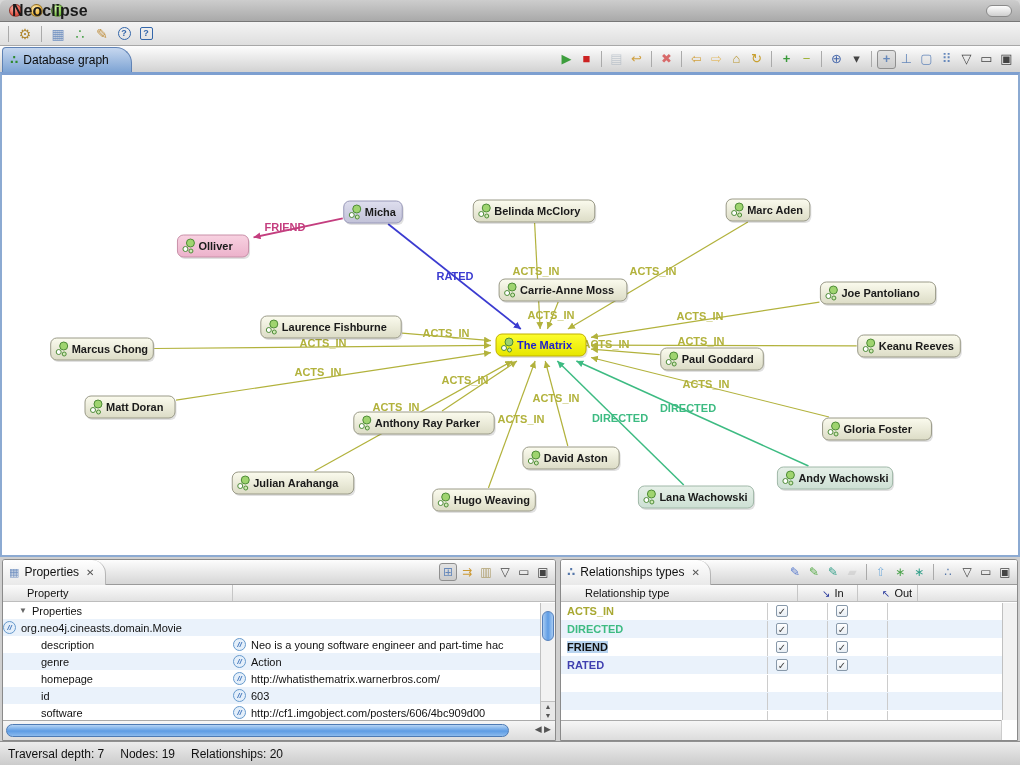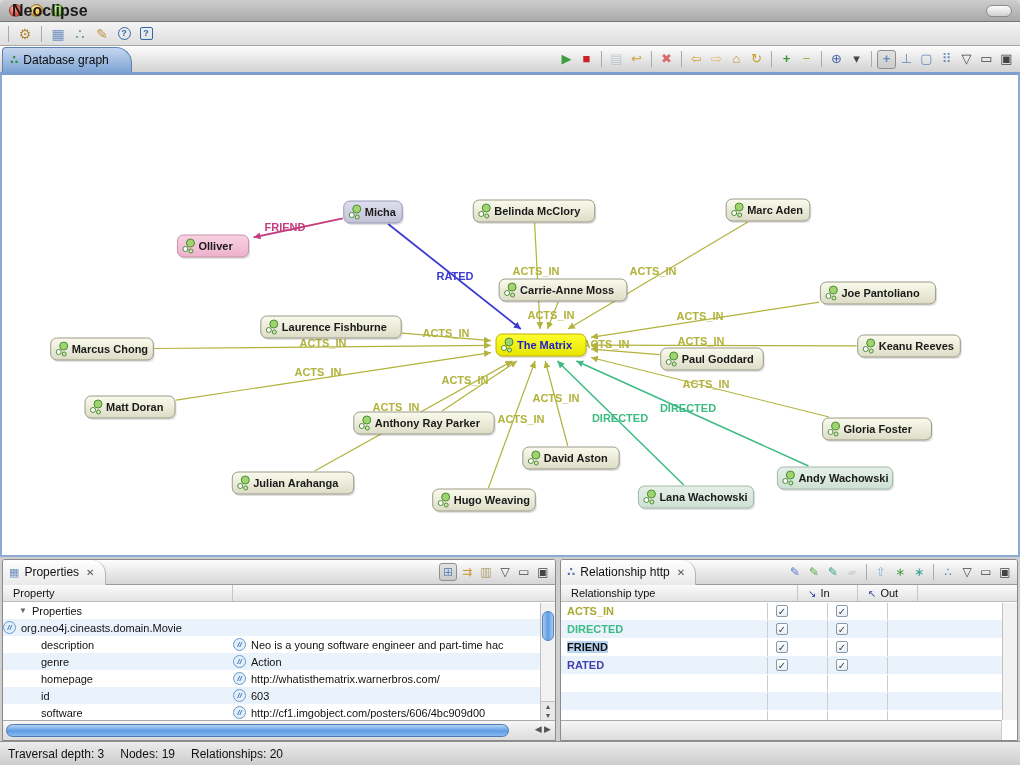--- a/index.html
+++ b/index.html
@@ -55,21 +55,21 @@
                   display:flex; align-items:center; }
   .view-tab { height:25px; display:flex; align-items:center; gap:5px; padding:0 10px 0 6px;
               background:linear-gradient(#ffffff,#e9e9e9); border-right:1px solid #b5b5b5;
               border-radius:3px 14px 0 0; font-size:12px; color:#111; }
   .view-tab .close { font-size:10px; color:#555; font-weight:bold; margin-left:2px; }
   .panel-toolbar { margin-left:auto; display:flex; align-items:center; gap:1px; padding-right:3px; }
   .panel-toolbar .icon { width:18px; height:18px; font-size:12px; }
 
   .table-header { height:17px; background:linear-gradient(#fbfbfb,#e2e2e2); border-bottom:1px solid #bdbdbd;
                   display:flex; font-size:11px; color:#111; }
-  .th { padding:1px 10px; border-right:1px solid #c6c6c6; display:flex; align-items:center; gap:4px; }
+  .th { padding:1px 24px; border-right:1px solid #c6c6c6; display:flex; align-items:center; gap:4px; }
   .arrow-glyph { color:#223399; font-size:10px; }
 
   .tbody { position:relative; font-size:11px; color:#111; }
   .row { display:flex; height:17px; align-items:center; }
   .row.alt { background:#eaf2fb; }
   .cell { overflow:hidden; white-space:nowrap; height:17px; display:flex; align-items:center; }
   .props .c-key { width:230px; padding-left:38px; }
   .props .c-val { width:306px; gap:5px; padding-right:2px; }
   .cat-row .c-key { padding-left:16px; font-weight:normal; }
   .disc { font-size:8px; color:#666; margin-right:5px; }
@@ -512,21 +512,21 @@
       <div class="hscroll">
         <div class="hthumb"></div>
         <div class="hbtns">◀ ▶</div>
       </div>
     </div>
 
     <div class="panel rels">
       <div class="panel-header">
         <div class="view-tab">
           <span style="color:#5577aa;font-weight:bold;">∴</span>
-          <span>Relationship http</span>
+          <span>Relationships types</span>
           <span class="close">✕</span>
         </div>
         <div class="panel-toolbar" id="rels-toolbar">
             <span class="icon" style="color: rgb(85, 119, 204);">✎</span>
             <span class="icon" style="color: rgb(85, 170, 68);">✎</span>
             <span class="icon" style="color: rgb(51, 160, 137);">✎</span>
             <span class="icon disabled" style="color: rgb(187, 187, 187);">▰</span>
             <span class="sep"></span>
             <span class="icon" style="color: rgb(127, 178, 221);">⇧</span>
             <span class="icon" style="color: rgb(74, 162, 74);">∗</span>
@@ -621,18 +621,18 @@
           </div>
         </div>
       <div class="vscroll" style="top:43px;bottom:20px;"></div>
       <div class="hscroll"></div>
       <div class="corner"></div>
     </div>
 
   </div>
 
   <div class="status-bar" id="status-bar">
-      <span>Traversal depth: 3</span>
+      <span>Traversal depth: 7</span>
       <span>Nodes: 19</span>
       <span>Relationships: 20</span>
     </div>
 
 </div>
 
 </body></html>

